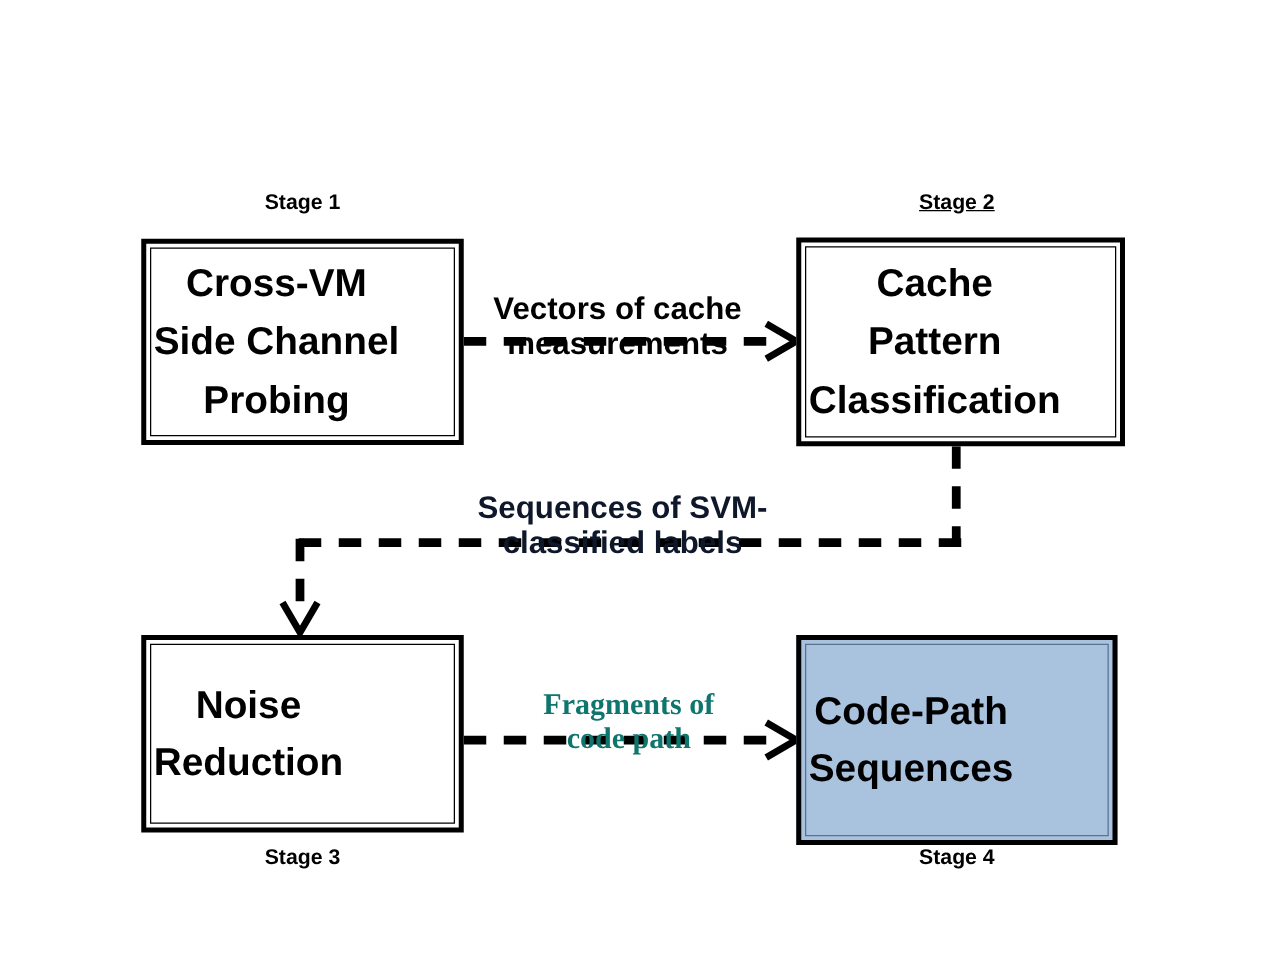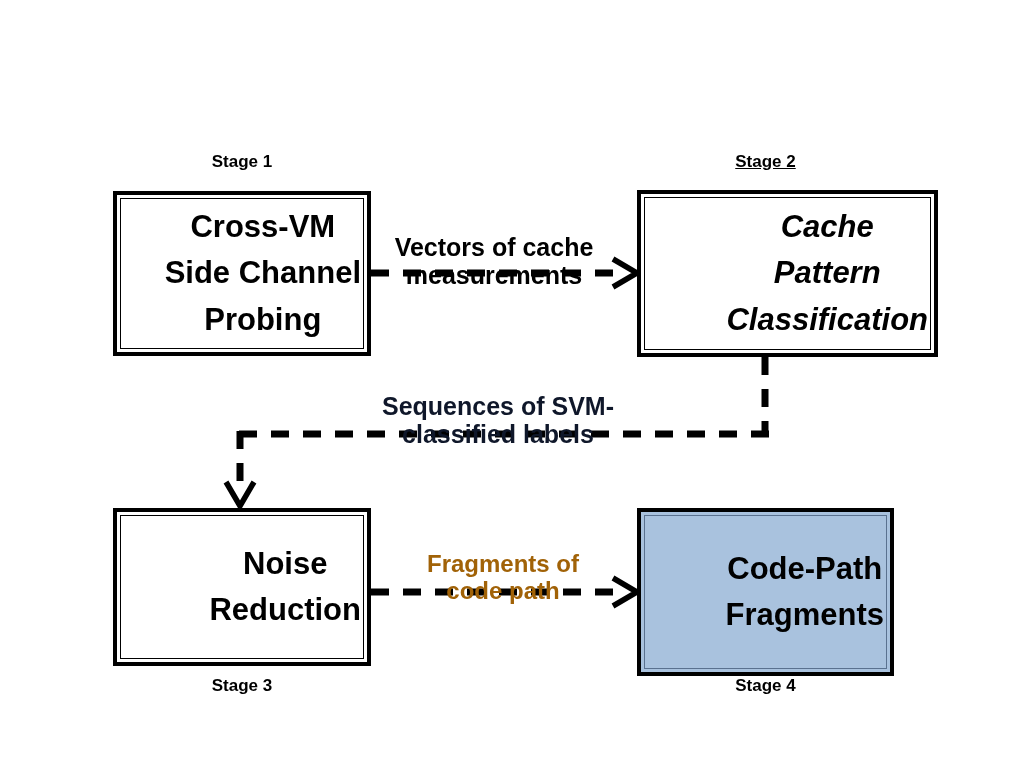--- a/index.html
+++ b/index.html
@@ -38,21 +38,21 @@
 
   
   .box {
     position: absolute;
     box-sizing: border-box;
     background: #ffffff;
     border: 4px solid #000000;
     box-shadow: 0 0 0 0 rgba(0,0,0,0);
     display: flex;
     align-items: center;
-    justify-content: flex-end;
+    justify-content: flex-start;
   }
   .box .inner-line {
     position: absolute;
     left: 3px;
     top: 3px;
     right: 3px;
     bottom: 3px;
     border: 1.5px solid #000000;
     pointer-events: none;
   }
@@ -69,21 +69,21 @@
 
   .box.filled {
     background: #a9c2de;
   }
   .box.filled .inner-line {
     border-color: #5a718f;
   }
 
   
   #box-stage1 { left: 113px; top: 191px; width: 258px; height: 165px; }
-  #box-stage2 { left: 637px; top: 190px; width: 301px; height: 167px; font-style: italic; }
+  #box-stage2 { left: 637px; top: 190px; width: 263px; height: 167px; }
   #box-stage3 { left: 113px; top: 508px; width: 258px; height: 158px; }
   #box-stage4 { left: 637px; top: 508px; width: 257px; height: 168px; }
 
   
   .stage-caption {
     position: absolute;
     font-size: 17px;
     font-weight: bold;
     text-align: center;
     white-space: nowrap;
@@ -108,22 +108,23 @@
     text-align: center;
     font-size: 25px;
     font-weight: bold;
     line-height: 1.12;
     white-space: pre-line;
   }
   #lbl-vectors { left: 368px; top: 233px; width: 252px; color: #000000; }
   #lbl-sequences { left: 338px; top: 392px; width: 320px; color: #0f172a; }
   #lbl-fragments {
     left: 388px; top: 551px; width: 230px;
-    color: #a16207;
+    color: #0f766e;
     font-size: 24px;
+    font-family: Liberation Serif, serif;
   }
 </style>
 </head>
 <body>
 
 <div id="slide">
 
 
   <svg id="connectors" viewBox="0 0 1024 768" xmlns="http://www.w3.org/2000/svg">
 
@@ -164,21 +165,21 @@
   <div class="box" id="box-stage3">
     <span class="inner-line"></span>
     <span class="box-label">Noise
 Reduction</span>
   </div>
   <div class="stage-caption" id="cap-stage3">Stage 3</div>
 
   <div class="box filled" id="box-stage4">
     <span class="inner-line"></span>
     <span class="box-label">Code-Path
-Fragments</span>
+Sequences</span>
   </div>
   <div class="stage-caption" id="cap-stage4">Stage 4</div>
 
   <div class="edge-label" id="lbl-vectors">Vectors of cache
 measurements</div>
 
   <div class="edge-label" id="lbl-sequences">Sequences of SVM-
 classified labels</div>
 
   <div class="edge-label" id="lbl-fragments">Fragments of

